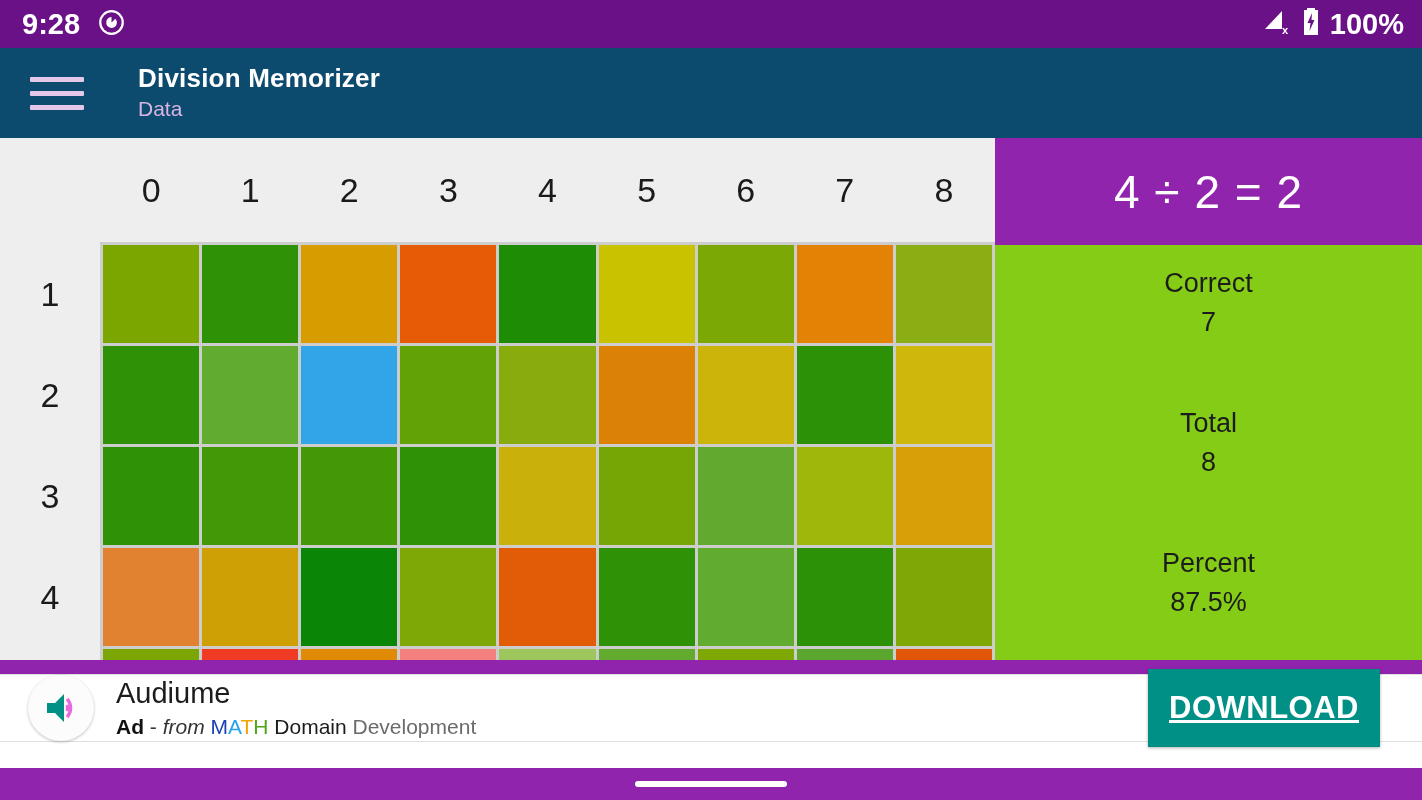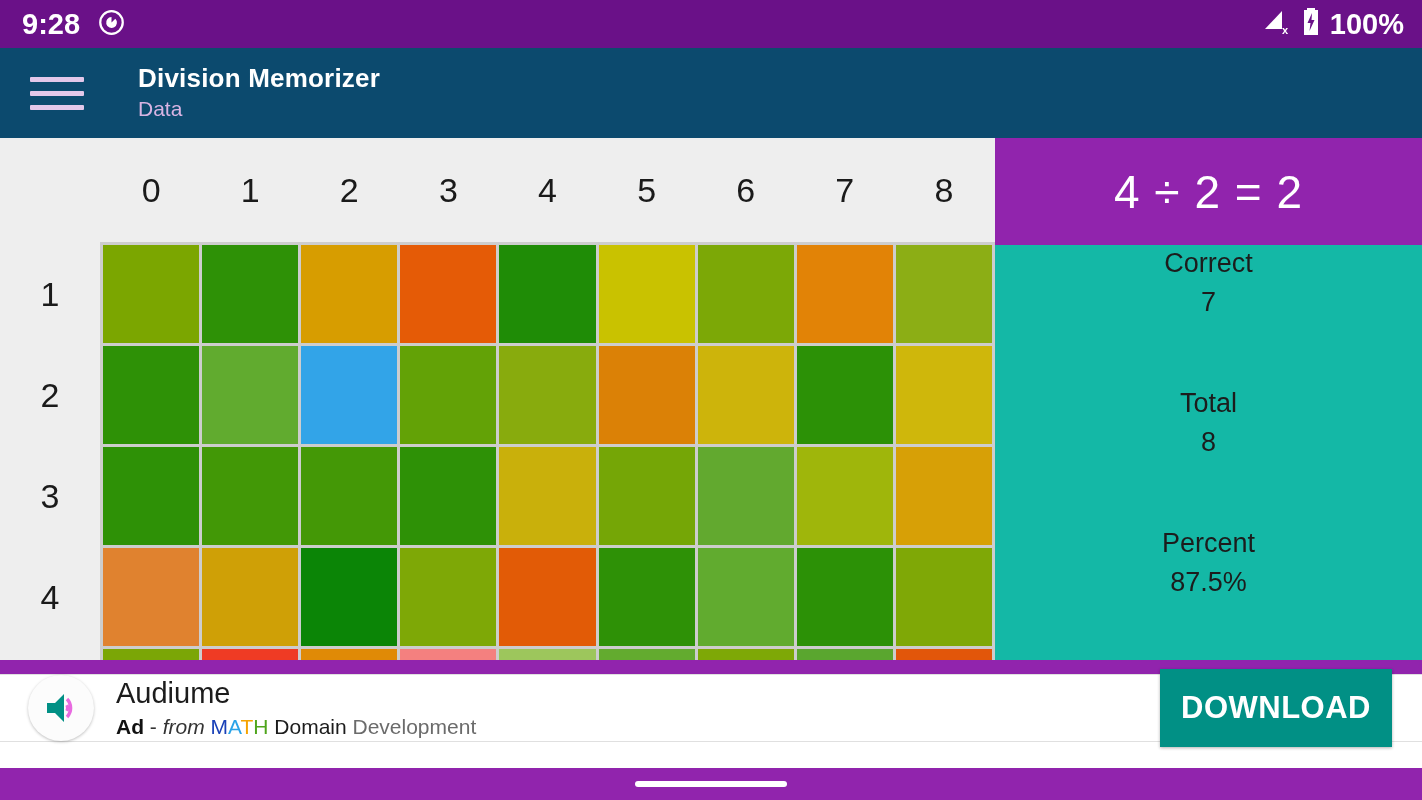--- a/index.html
+++ b/index.html
@@ -162,38 +162,39 @@
     border: 3px solid #cdcdcd;
     box-sizing: border-box;
   }
 
   
   .score-pane {
     position: absolute;
     left: 995px; top: 0;
     width: 427px;
     height: 522px;
-    background: #14b8a6;
+    background: #84cc16;
   }
   .problem-banner {
     width: 427px;
     height: 107px;
     background: #9124ad;
     display: flex;
     align-items: center;
     justify-content: center;
     box-sizing: border-box;
   }
   .problem-text {
     color: #ffffff;
     font-size: 46px;
     letter-spacing: 1px;
     line-height: 1;
   }
   .stats {
+    padding-top: 20px;
     display: flex;
     flex-direction: column;
   }
   .stat-block {
     text-align: center;
     height: 140px;
     display: flex;
     flex-direction: column;
     justify-content: flex-start;
     align-items: center;
@@ -263,35 +264,36 @@
   .ad-sub .ad-tag { font-weight: bold; color: #111111; }
   .ad-sub .ad-dash { color: #333333; }
   .ad-sub .ad-from { font-style: italic; color: #333333; }
   .ad-sub .m { color: #1a41b8; }
   .ad-sub .a { color: #2aa3e8; }
   .ad-sub .t { color: #f5a300; }
   .ad-sub .h { color: #4fa51c; }
   .ad-sub .dom { color: #1c1c1c; }
   .ad-sub .dev { color: #6b6b6b; }
   .ad-download {
-    margin-right: 30px;
+    margin-right: 42px;
     width: 232px;
     height: 78px;
     background: #019085;
     color: #ffffff;
     font-size: 31px;
     font-weight: bold;
     letter-spacing: 0.5px;
     display: flex;
     align-items: center;
     justify-content: center;
     box-shadow: 0 1px 3px rgba(0,0,0,0.3);
     flex: none;
     cursor: pointer;
     user-select: none;
+    text-decoration: underline;
   }
 
   
   .nav-bar {
     position: absolute;
     left: 0; top: 768px;
     width: 1422px;
     height: 32px;
     background: #9124ad;
     display: flex;

